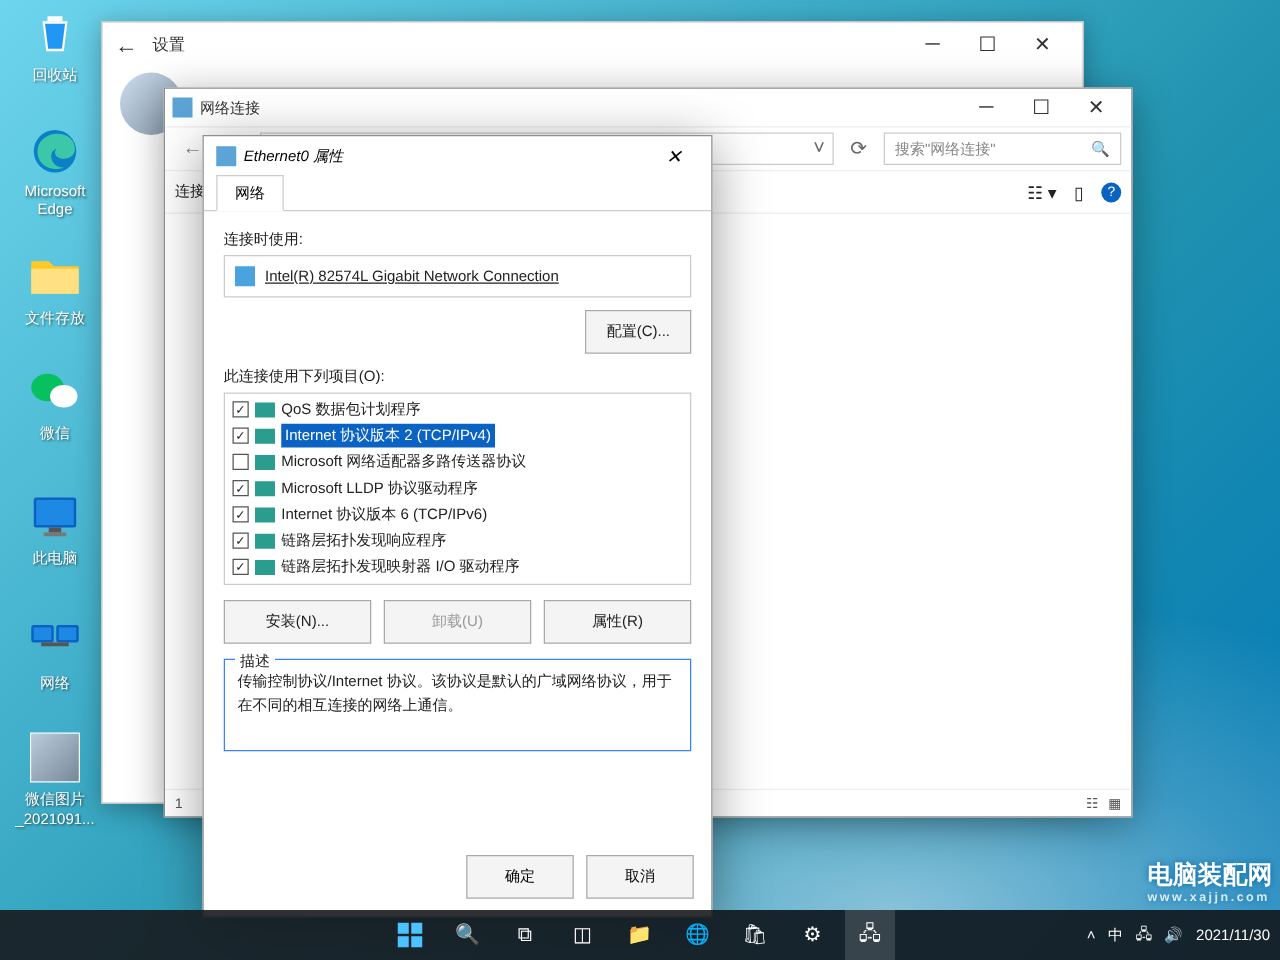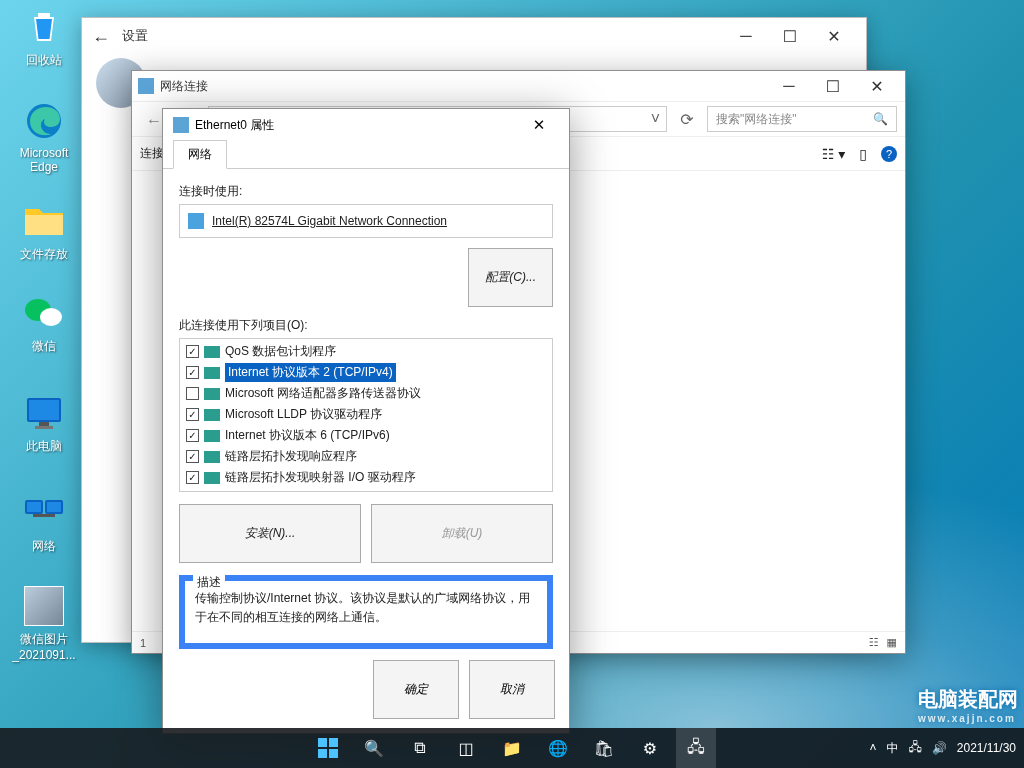--- a/index.html
+++ b/index.html
@@ -34,41 +34,41 @@
 .wn-addr .searchbox{width:190px;height:26px;border:1px solid #ccc;display:flex;align-items:center;padding:0 8px;font-size:12px;color:#888;}
 .wn-addr .searchbox .sic{margin-left:auto;}
 .wn-toolbar{height:34px;display:flex;align-items:center;padding:0 8px;font-size:12px;color:#222;border-bottom:1px solid #eee;}
 .wn-toolbar .tb{margin-right:24px;}
 .wn-toolbar .rtb{margin-left:auto;display:flex;align-items:center;gap:14px;font-size:14px;}
 .wn-body{position:absolute;top:102px;left:0;right:0;bottom:22px;}
 .wn-status{position:absolute;bottom:0;left:0;right:0;height:22px;border-top:1px solid #eee;display:flex;align-items:center;padding:0 8px;font-size:11px;color:#555;}
 .wn-status .r{margin-left:auto;display:flex;gap:8px;}
 
 .win-props{position:absolute;top:108px;left:162px;width:408px;height:626px;background:#fff;border:1px solid #8f8f8f;box-shadow:0 8px 40px rgba(0,0,0,0.4);}
-.wp-titlebar{height:32px;display:flex;align-items:center;padding:0 10px;}
+.wp-titlebar{height:32px;display:flex;align-items:center;padding:0 10px;font-style:italic;}
 .wp-titlebar .ic{width:16px;height:16px;background:#5ca3d6;margin-right:6px;}
 .wp-titlebar .t{font-size:12px;}
 .wp-titlebar .spacer{flex:1;}
 .wp-titlebar .close{width:40px;height:28px;display:flex;align-items:center;justify-content:center;font-size:15px;}
 .wp-tabs{height:28px;display:flex;align-items:flex-end;padding:0 10px;border-bottom:1px solid #ccc;}
 .wp-tab{padding:5px 14px;border:1px solid #ccc;border-bottom:1px solid #fff;background:#fff;font-size:12px;position:relative;top:1px;}
 .wp-body{padding:14px 16px;font-size:12px;color:#222;}
 .wp-group{border:1px solid #ccc;padding:8px;display:flex;align-items:center;gap:8px;margin:4px 0 10px;text-decoration:underline;}
 .wp-group .nic{width:16px;height:16px;background:#4aa3df;}
-.wp-btn{border:1px solid #aaa;background:#f4f4f4;font-size:12px;padding:20px 16px;text-align:center;font-style:italic;}
+.wp-btn{border:1px solid #aaa;background:#f4f4f4;font-size:12px;padding:8px 16px;text-align:center;}
 .wp-btn.disabled{color:#999;}
 .wp-cfg{display:flex;justify-content:flex-end;margin-bottom:10px;}
 .wp-list{border:1px solid #ccc;height:154px;overflow:hidden;padding:2px 0;}
 .wp-list .row{display:flex;align-items:center;height:21px;padding:0 6px;gap:5px;font-size:12px;}
 .wp-list .row .chk{width:13px;height:13px;border:1px solid #555;display:flex;align-items:center;justify-content:center;font-size:10px;color:#222;}
 .wp-list .row .pic{width:16px;height:12px;background:#2a9d8f;}
 .wp-list .row.sel .lbl{background:#0a63c2;color:#fff;padding:1px 3px;}
 .wp-actions{display:flex;gap:10px;margin:12px 0;}
 .wp-actions .wp-btn{flex:1;}
-.wp-desc{border:6px solid #3b82f6;padding:8px 10px;line-height:1.6;height:74px;position:relative;}
+.wp-desc{border:1px solid #3b82f6;padding:8px 10px;line-height:1.6;height:74px;position:relative;}
 .wp-desc .legend{position:absolute;top:-8px;left:8px;background:#fff;padding:0 4px;font-size:12px;}
 .wp-bottom{position:absolute;bottom:14px;right:14px;display:flex;gap:10px;}
 .wp-bottom .wp-btn{width:86px;}
 
 .taskbar{position:absolute;bottom:0;left:0;right:0;height:40px;background:rgba(23,25,30,0.9);display:flex;align-items:center;color:#fff;}
 .tb-center{position:absolute;left:50%;transform:translateX(-50%);display:flex;gap:6px;}
 .tb-center .tic{width:40px;height:40px;display:flex;align-items:center;justify-content:center;font-size:16px;}
 .tb-right{margin-left:auto;display:flex;align-items:center;gap:10px;padding:0 8px;font-size:12px;}
 .watermark{position:absolute;right:6px;bottom:44px;font-size:20px;color:#fff;font-weight:700;text-shadow:0 0 6px #06a;}
 .help-ic{width:16px;height:16px;border-radius:50%;background:#0a63c2;color:#fff;font-size:11px;display:flex;align-items:center;justify-content:center;}
@@ -264,20 +264,21 @@
         </div>
         <div class="row">
           <div class="chk">✓</div>
           <div class="pic"></div>
           <span class="lbl">链路层拓扑发现映射器 I/O 驱动程序</span>
         </div>
       </div>
     <div class="wp-actions">
       <div class="wp-btn">安装(N)...</div>
       <div class="wp-btn disabled">卸载(U)</div>
+      <div class="wp-btn">属性(R)</div>
     </div>
     <div class="wp-desc">
       <div class="legend">描述</div>
       <div>传输控制协议/Internet 协议。该协议是默认的广域网络协议，用于在不同的相互连接的网络上通信。</div>
     </div>
   </div>
   <div class="wp-bottom">
     <div class="wp-btn">确定</div>
     <div class="wp-btn">取消</div>
   </div>

